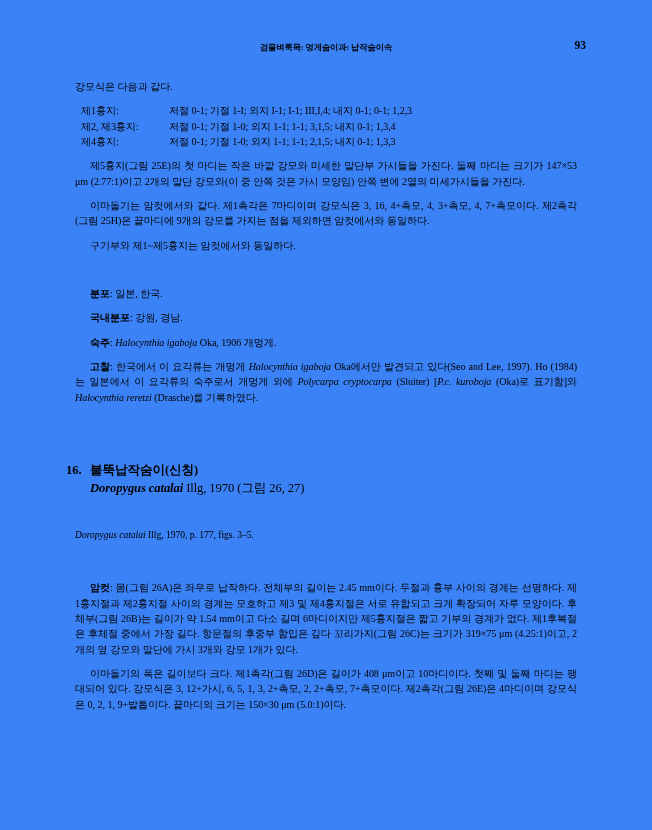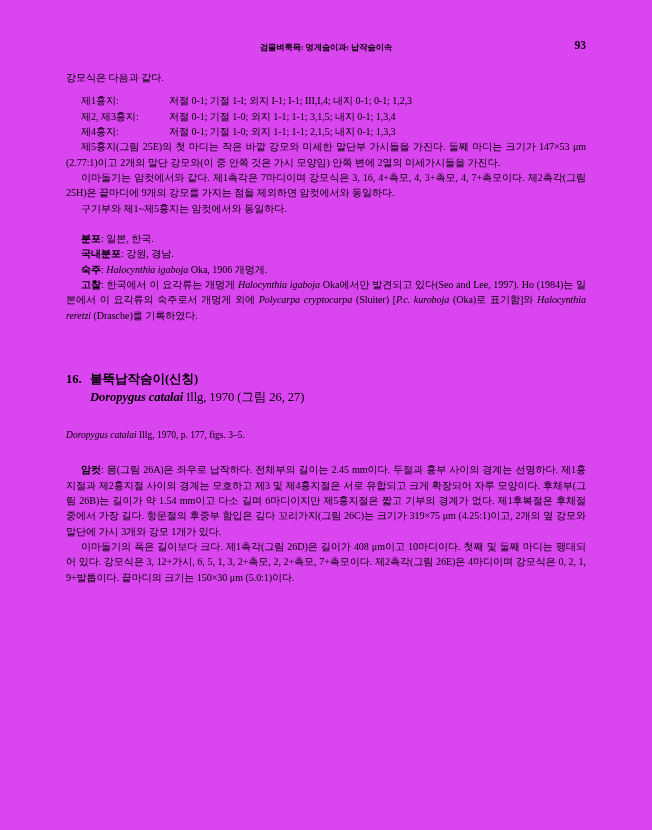--- a/index.html
+++ b/index.html
@@ -15,21 +15,21 @@
     font-family: "Liberation Serif", "DejaVu Serif", serif;
     color: #000000;
     -webkit-font-smoothing: antialiased;
   }
   .page {
     position: relative;
     width: 652px;
     height: 830px;
     box-sizing: border-box;
     padding: 0;
-    background: #d946ef;
+    background: #3b82f6;
   }
 
   
   .running-head {
     position: absolute;
     top: 42px;
     left: 66px;
     right: 66px;
     height: 14px;
   }
@@ -55,21 +55,21 @@
 
   
   .column {
     position: absolute;
     top: 70px;
     left: 66px;
     width: 520px;
   }
 
   p {
-    margin: 0;
+    margin: 9px;
     font-size: 10.1px;
     line-height: 15.35px;
     text-align: justify;
     text-justify: inter-character;
     letter-spacing: -0.08px;
     word-spacing: 0.1px;
   }
   p.flush { text-indent: 0; }
   p.indent { text-indent: 15px; }
 

